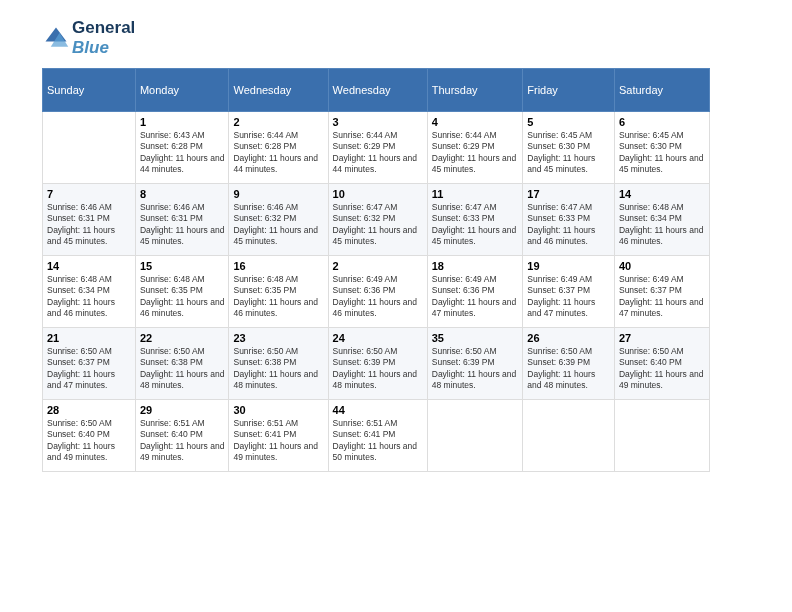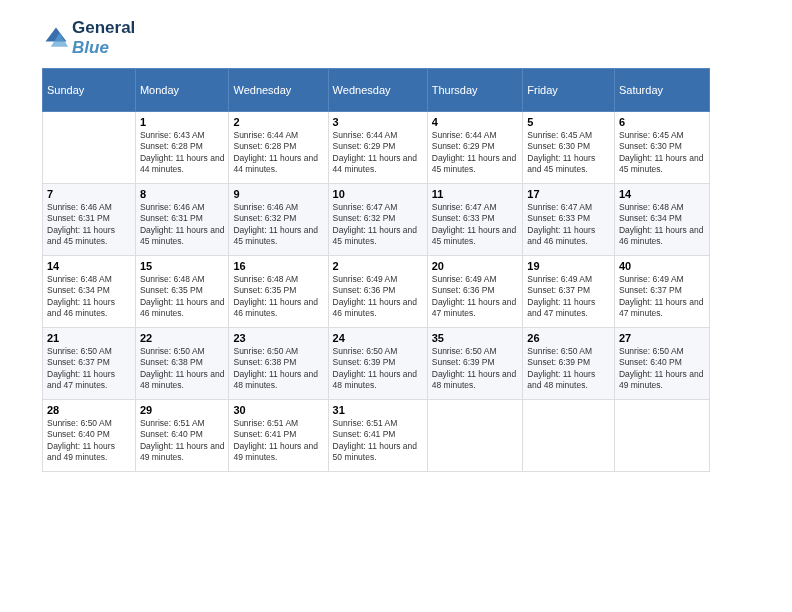--- a/index.html
+++ b/index.html
@@ -191,21 +191,21 @@
           </td>
           <td>
             <span class="day-num">16</span>
             <div class="day-info">Sunrise: 6:48 AM<br>Sunset: 6:35 PM<br>Daylight: 11 hours and 46 minutes.</div>
           </td>
           <td>
             <span class="day-num">2</span>
             <div class="day-info">Sunrise: 6:49 AM<br>Sunset: 6:36 PM<br>Daylight: 11 hours and 46 minutes.</div>
           </td>
           <td>
-            <span class="day-num">20</span>
+            <span class="day-num">18</span>
             <div class="day-info">Sunrise: 6:49 AM<br>Sunset: 6:36 PM<br>Daylight: 11 hours and 47 minutes.</div>
           </td>
           <td>
             <span class="day-num">19</span>
             <div class="day-info">Sunrise: 6:49 AM<br>Sunset: 6:37 PM<br>Daylight: 11 hours and 47 minutes.</div>
           </td>
           <td>
             <span class="day-num">40</span>
             <div class="day-info">Sunrise: 6:49 AM<br>Sunset: 6:37 PM<br>Daylight: 11 hours and 47 minutes.</div>
           </td>
@@ -247,21 +247,21 @@
           </td>
           <td>
             <span class="day-num">29</span>
             <div class="day-info">Sunrise: 6:51 AM<br>Sunset: 6:40 PM<br>Daylight: 11 hours and 49 minutes.</div>
           </td>
           <td>
             <span class="day-num">30</span>
             <div class="day-info">Sunrise: 6:51 AM<br>Sunset: 6:41 PM<br>Daylight: 11 hours and 49 minutes.</div>
           </td>
           <td>
-            <span class="day-num">31</span>
+            <span class="day-num">44</span>
             <div class="day-info">Sunrise: 6:51 AM<br>Sunset: 6:41 PM<br>Daylight: 11 hours and 50 minutes.</div>
           </td>
           <td class="empty-cell"></td>
           <td class="empty-cell"></td>
           <td class="empty-cell"></td>
         </tr>
       </tbody>
   </table>
 </div>
 

